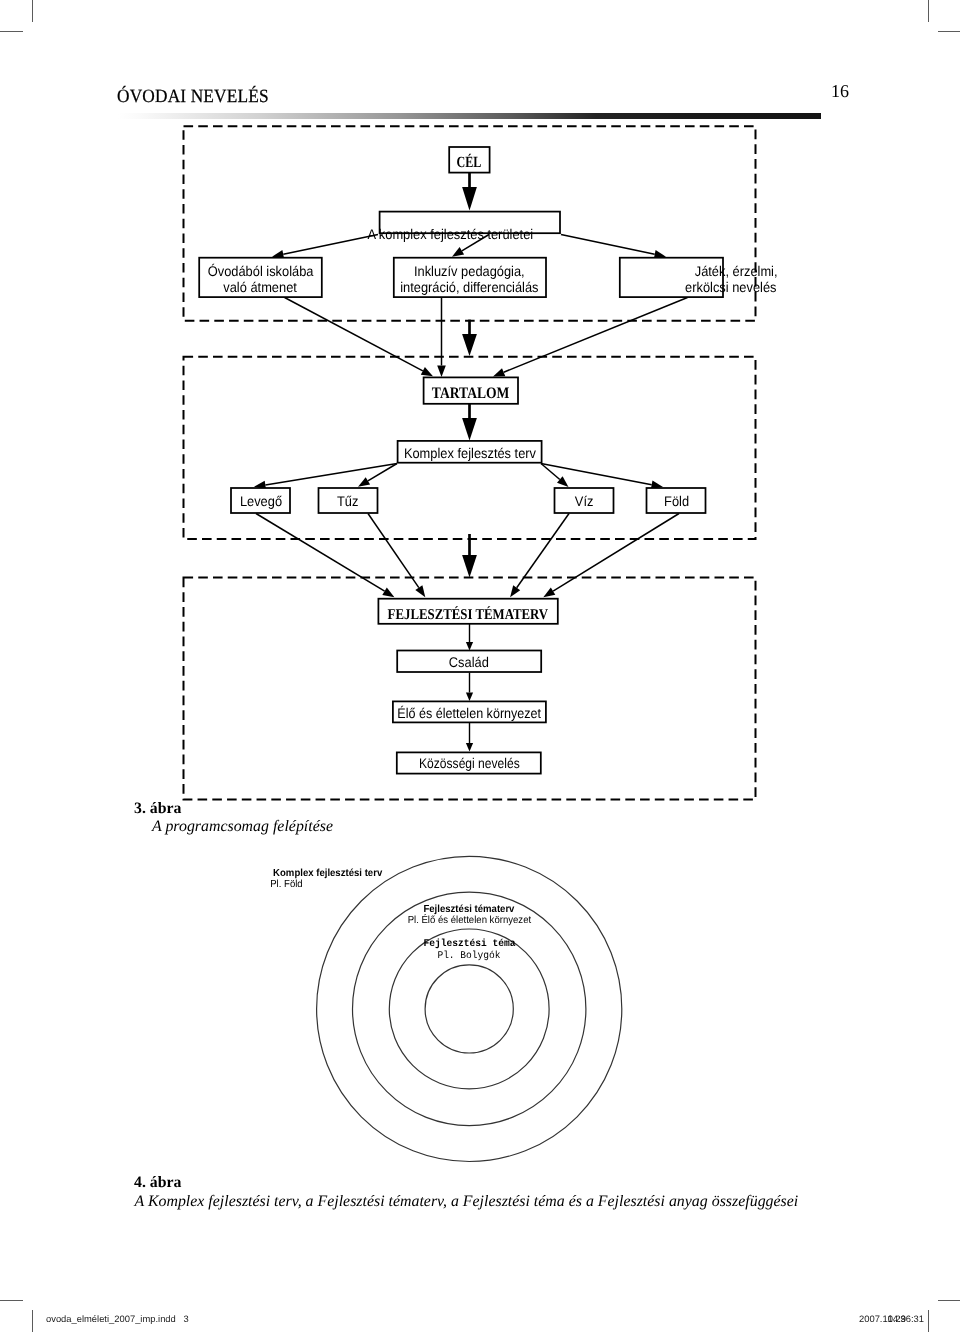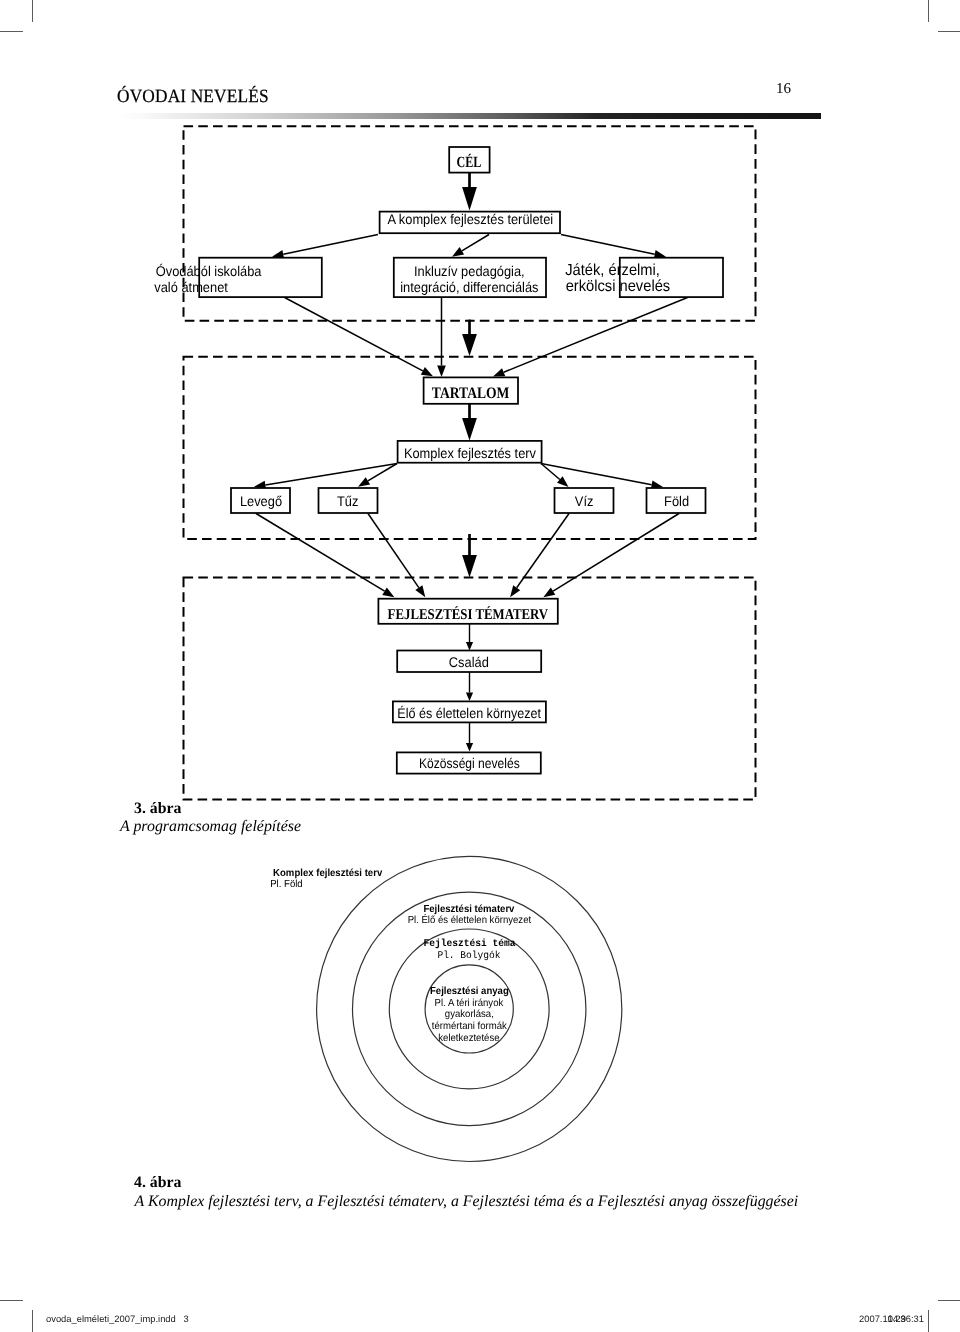--- a/index.html
+++ b/index.html
@@ -5,21 +5,21 @@
   html,body{margin:0;padding:0;background:#fff;}
   body{width:960px;height:1332px;position:relative;overflow:hidden;
        font-family:"Liberation Serif",serif;color:#000;
        -webkit-font-smoothing:antialiased;text-rendering:geometricPrecision;}
   .page{position:absolute;left:0;top:0;width:960px;height:1332px;}
   svg{display:block;}
   .layer{position:absolute;left:0;top:0;}
   .hdr-title{position:absolute;left:117px;top:86px;
      font-size:18.7px;letter-spacing:0.15px;font-weight:400;white-space:nowrap;
      transform:scaleX(0.928);transform-origin:left top;-webkit-text-stroke:0.25px #000;}
-  .hdr-page{position:absolute;left:776px;top:80.5px;font-size:15px;}
+  .hdr-page{position:absolute;left:831px;top:80.5px;font-size:18px;}
   .rule{position:absolute;left:118px;top:113px;width:703px;height:6px;
      background:linear-gradient(to right,#ffffff 0%,#fafafa 3%,#d2d2d2 20%,#969696 40%,#5a5a5a 56%,#232323 68%,#191919 83%,#141414 100%);}
   .cap-num{position:absolute;font-weight:700;font-size:15.8px;white-space:nowrap;}
   .cap-txt{position:absolute;font-style:italic;font-size:15.9px;white-space:nowrap;}
 
   .sans{font-family:"Liberation Sans",sans-serif;}
   .serif{font-family:"Liberation Serif",serif;}
   .sq{display:inline-block;line-height:inherit;vertical-align:baseline;transform:scaleX(0.918);transform-origin:center center;white-space:nowrap;}
   .sq4{display:inline-block;line-height:inherit;vertical-align:baseline;transform:scaleX(0.93);transform-origin:center center;white-space:nowrap;font-size:10.3px;}
   .b{font-weight:700;}
@@ -158,31 +158,31 @@
       <rect x="378.4" y="598.7" width="179.4" height="25.1"></rect>
       <rect x="397.2" y="650.5" width="144" height="21.5"></rect>
       <rect x="392.9" y="701.4" width="153" height="21"></rect>
       <rect x="396.8" y="752.4" width="144" height="21.2"></rect>
     </g>
   </svg>
 
   <div class="layer sans" style="width:824px;height:1332px;">
     <div class="serif" style="position:absolute;left:359.4px;top:151.8px;width:220px;text-align:center;font-size:15.5px;font-weight:700;line-height:22px;">
       <span class="sqs" style="transform:scaleX(0.78)">CÉL</span></div>
-    <div style="position:absolute;left:359.8px;top:210px;width:220px;text-align:center;font-size:14px;line-height:19px;">
+    <div style="position:absolute;left:359.8px;top:225px;width:220px;font-size:14px;line-height:19px;">
       <span class="sq">A komplex fejlesztés területei</span></div>
-    <div style="position:absolute;left:150.5px;top:262.5px;width:220px;text-align:left;font-size:14px;line-height:16.5px;">
+    <div style="position:absolute;left:150.5px;top:262.5px;width:220px;text-align:center;font-size:14px;line-height:16.5px;">
       <div><span class="sq">Óvodából iskolába</span></div>
       <div><span class="sq">való átmenet</span></div>
     </div>
     <div style="position:absolute;left:359.5px;top:262.5px;width:220px;text-align:center;font-size:14px;line-height:16.5px;">
       <div><span class="sq">Inkluzív pedagógia,</span></div>
       <div><span class="sq">integráció, differenciálás</span></div>
     </div>
-    <div style="position:absolute;left:561px;top:262.5px;width:220px;text-align:left;font-size:16px;line-height:16.5px;">
+    <div style="position:absolute;left:561px;top:262.5px;width:220px;text-align:right;font-size:14px;line-height:16.5px;">
       <div><span class="sq">Játék, érzelmi,</span></div>
       <div><span class="sq">erkölcsi nevelés</span></div>
     </div>
     <div class="serif" style="position:absolute;left:360.8px;top:383px;width:220px;text-align:center;font-size:16px;font-weight:700;line-height:22px;">
       <span class="sqs">TARTALOM</span></div>
     <div style="position:absolute;left:359.5px;top:443.7px;width:220px;text-align:center;font-size:14px;line-height:19px;">
       <span class="sq">Komplex fejlesztés terv</span></div>
     <div style="position:absolute;left:150.5px;top:491.5px;width:220px;text-align:center;font-size:14px;line-height:19px;">
       <span class="sq">Levegő</span></div>
     <div style="position:absolute;left:238px;top:491.5px;width:220px;text-align:center;font-size:14px;line-height:19px;">
@@ -195,21 +195,21 @@
       <span class="sqs" style="transform:scaleX(0.855)">FEJLESZTÉSI TÉMATERV</span></div>
     <div style="position:absolute;left:359.2px;top:653.3px;width:220px;text-align:center;font-size:14px;line-height:19px;">
       <span class="sq">Család</span></div>
     <div style="position:absolute;left:369.5px;top:703.9px;width:200px;text-align:center;font-size:14px;line-height:19px;">
       <span class="sq" style="transform:scaleX(0.897)">Élő és élettelen környezet</span></div>
     <div style="position:absolute;left:359px;top:754.1px;width:220px;text-align:center;font-size:14px;line-height:19px;">
       <span class="sq" style="transform:scaleX(0.862)">Közösségi nevelés</span></div>
   </div>
 
   <div class="cap-num" style="left:134px;top:800px;">3. ábra</div>
-  <div class="cap-txt" style="left:120px;top:818px;">A programcsomag felépítése</div>
+  <div class="cap-txt" style="left:152px;top:818px;">A programcsomag felépítése</div>
 
   <svg class="layer" width="960" height="1332">
     <g fill="none" stroke="#333333" stroke-width="1.2">
       <circle cx="469.2" cy="1008.9" r="152.6"></circle>
       <circle cx="469.2" cy="1008.9" r="116.7"></circle>
       <circle cx="469.2" cy="1008.9" r="79.9"></circle>
       <circle cx="469.2" cy="1008.9" r="44.1"></circle>
     </g>
   </svg>
 
@@ -219,27 +219,20 @@
       <div><span class="sq4">Pl. Föld</span></div>
     </div>
     <div style="position:absolute;left:269px;top:903.8px;width:400px;text-align:center;line-height:11.4px;font-size:10.3px;">
       <div><span class="sq4 b">Fejlesztési tématerv</span></div>
       <div><span class="sq4">Pl. Élő és élettelen környezet</span></div>
     </div>
     <div style="position:absolute;left:269px;top:939.3px;width:400px;text-align:center;line-height:11.4px;font-size:10.3px;font-family:Liberation Mono, monospace;">
       <div><span class="sq4 b">Fejlesztési téma</span></div>
       <div><span class="sq4">Pl. Bolygók</span></div>
     </div>
-    <div style="position:absolute;left:369px;top:986.2px;width:200px;text-align:center;line-height:11.6px;font-size:10.3px;">
-      <div><span class="sq4 b">Fejlesztési anyag</span></div>
-      <div><span class="sq4">Pl. A téri irányok</span></div>
-      <div><span class="sq4">gyakorlása,</span></div>
-      <div><span class="sq4">térmértani formák</span></div>
-      <div><span class="sq4">keletkeztetése</span></div>
-    </div>
   </div>
 
   <div class="cap-num" style="left:134px;top:1173.5px;">4. ábra</div>
   <div class="cap-txt" style="left:134.5px;top:1193px;">A Komplex fejlesztési terv, a Fejlesztési tématerv, a Fejlesztési téma és a Fejlesztési anyag összefüggései</div>
 
   <div class="foot" style="left:46px;top:1313px;">ovoda_elméleti_2007_imp.indd   3</div>
   <div class="foot" style="left:859px;top:1313px;">2007.10.29</div>
   <div class="foot" style="left:887.5px;top:1313px;">14:36:31</div>
 </div>
 

